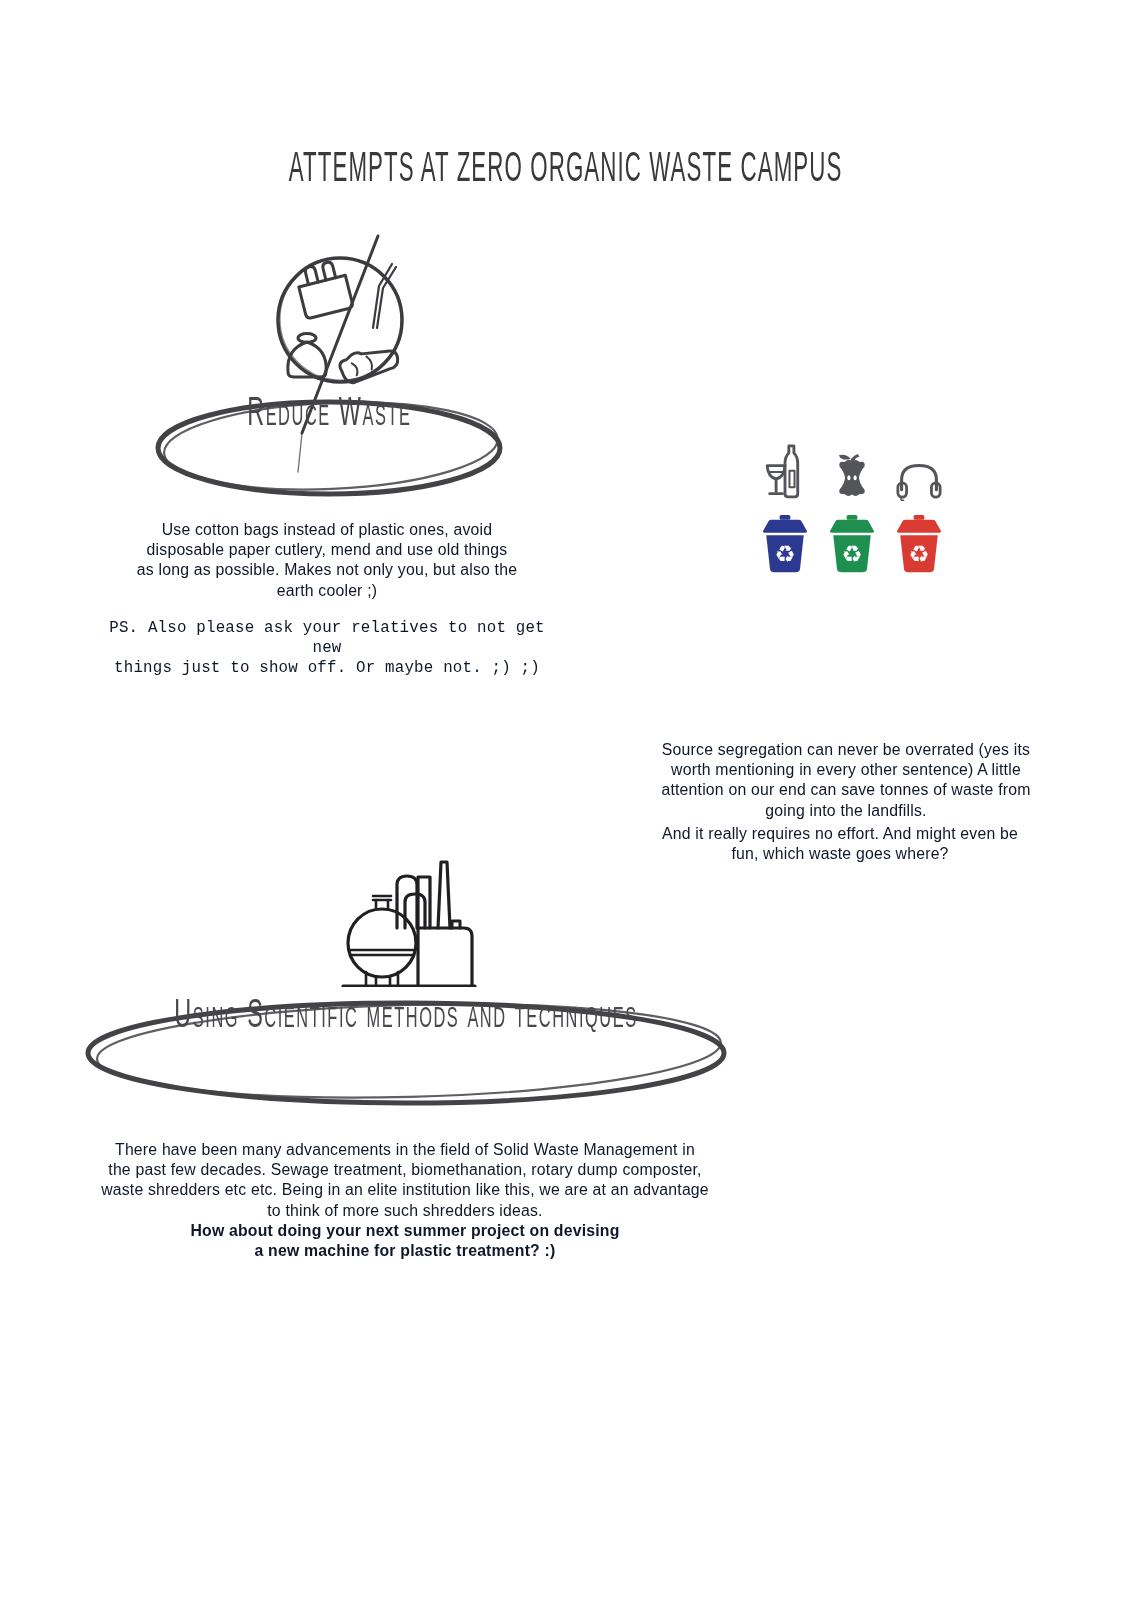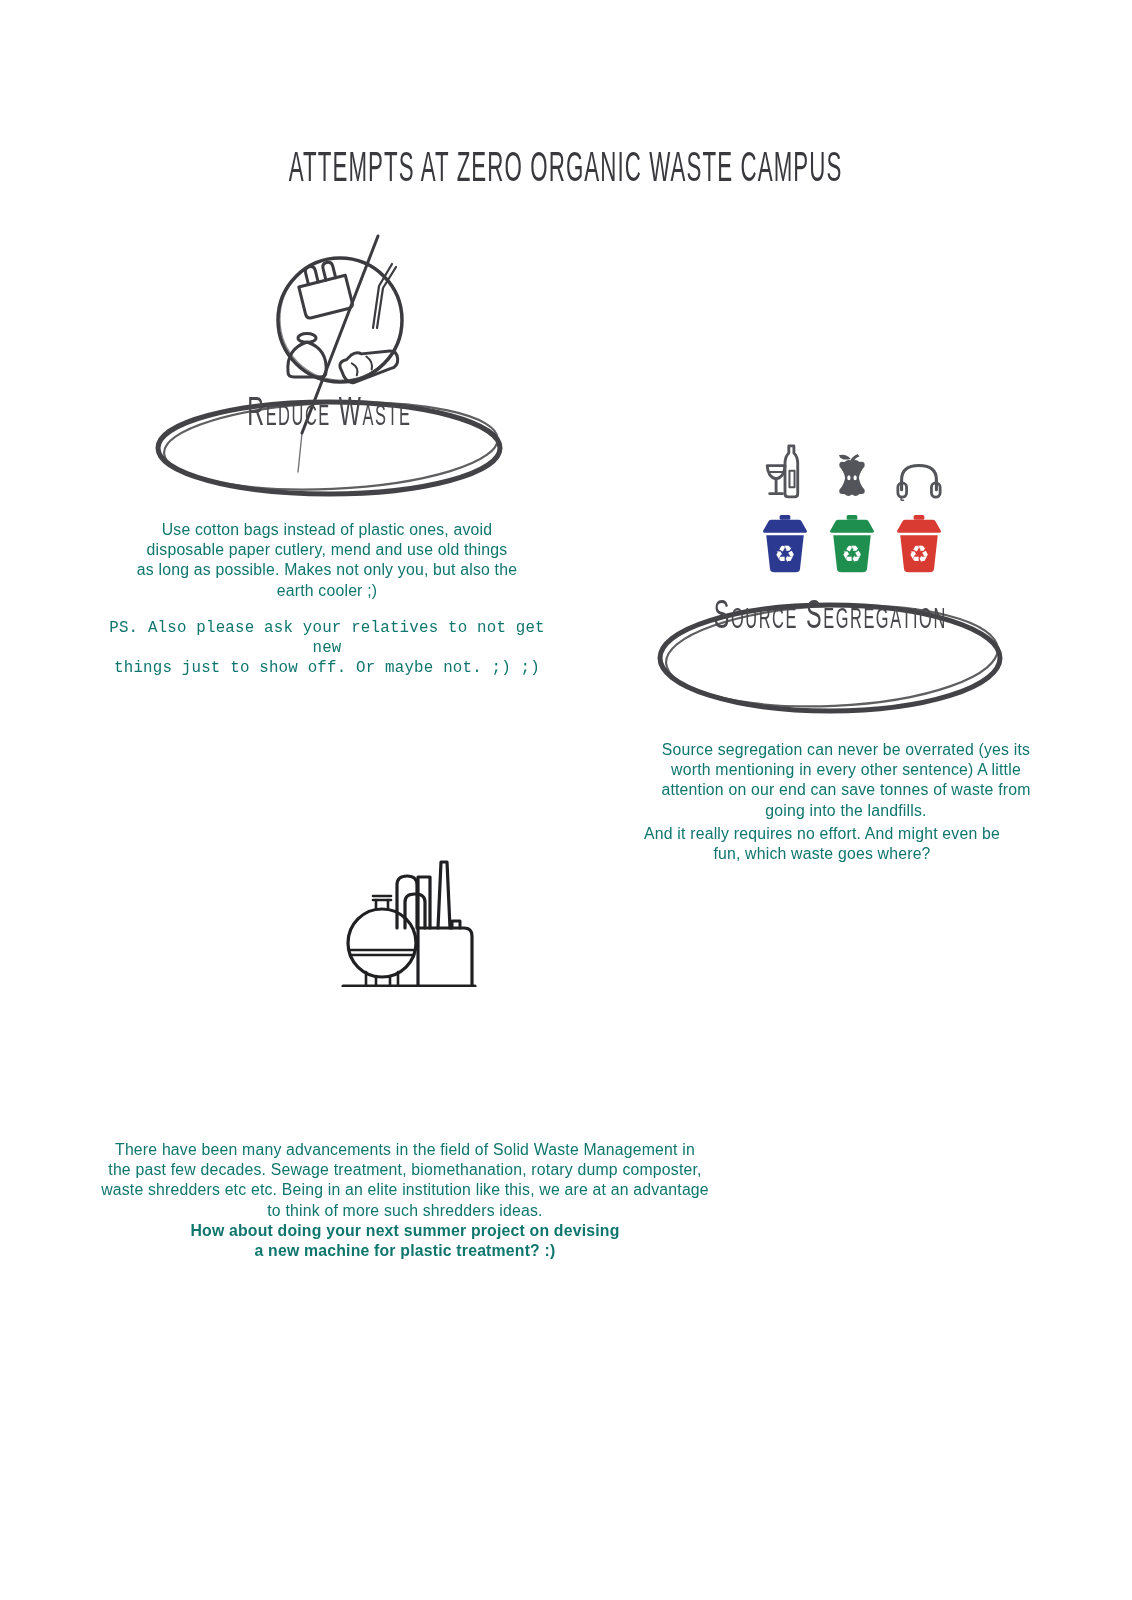--- a/index.html
+++ b/index.html
@@ -22,21 +22,21 @@
     display:flex; align-items:flex-start; justify-content:center;
   }
   .oval-label span{
     display:inline-block; font-size:30px; font-weight:400; letter-spacing:2px;
     font-variant:small-caps; color:#47474c; white-space:nowrap;
     transform:scale(0.78,1.38); transform-origin:center;
   }
   
   .para{
     position:absolute; text-align:center; white-space:pre-line;
-    font-size:15.8px; line-height:1.28; letter-spacing:0.2px; color:#0f766e;
+    font-size:15.8px; line-height:1.28; letter-spacing:0.2px; color:#0f172a;
   }
   
   .bins-group{ position:absolute; left:758px; top:438px; display:flex; gap:13px; }
   .bin-col{ display:flex; flex-direction:column; align-items:center; }
   .bin-item-icon{ height:66px; display:flex; align-items:flex-end; justify-content:center; margin-bottom:11px; }
   .sketch { stroke:#3b3b40; fill:none; stroke-linecap:round; stroke-linejoin:round; }
   .plant  { stroke:#202023; fill:none; stroke-linecap:round; stroke-linejoin:round; }
   .item-ic{ stroke:#54555a; fill:none; stroke-linecap:round; stroke-linejoin:round; }
 </style>
 </head>
@@ -143,35 +143,26 @@
       </div>
       <svg width="54" height="60" viewBox="0 0 100 112">
         <rect x="40" y="0" width="20" height="9" rx="3" fill="#d93a32"></rect>
         <path d="M9,30 L19,12 Q20,9 24,9 L76,9 Q80,9 81,12 L91,30 Q92,33 88,33 L12,33 Q8,33 9,30 Z" fill="#d93a32"></path>
         <path d="M15,38 L85,38 L78,101 Q77,107 70,107 L30,107 Q23,107 22,101 Z" fill="#d93a32"></path>
         <text x="50" y="87" text-anchor="middle" font-size="44" fill="#ffffff" font-family="DejaVu Sans, sans-serif">♻</text>
       </svg>
     </div>
   </div>
 
-  <div class="sketch-oval" style="left:652px;top:597px;width:356px;height:122px;">
-    <svg class="oval" viewBox="0 0 356 122">
-      <ellipse cx="178" cy="61" rx="170" ry="53" fill="none" stroke="#434347" stroke-width="5"></ellipse>
-      <ellipse cx="180" cy="59" rx="166" ry="50" fill="none" stroke="#434347" stroke-width="2.2" transform="rotate(-2.5 178 61)" opacity="0.85"></ellipse>
-    </svg>
-    <div class="oval-label">
-      <span>Source Segregation</span>
-    </div>
-  </div>
 
   <div class="para" style="left:616px;top:740px;width:460px;">Source segregation can never be overrated (yes its
 worth mentioning in every other sentence) A little
 attention on our end can save tonnes of waste from
 going into the landfills.</div>
-  <div class="para" style="left:592px;top:824px;width:460px;">And it really requires no effort. And might even be
+  <div class="para" style="left:610px;top:824px;width:460px;">And it really requires no effort. And might even be
 fun, which waste goes where?</div>
 
   <svg style="position:absolute;left:340px;top:855px;" width="138" height="132" viewBox="0 0 138 132">
     <line class="plant" stroke-width="3.2" x1="3" y1="131" x2="135" y2="131"></line>
 
     <path class="plant" stroke-width="3.2" d="M78,131 L78,73 L124,73 Q132,73 132,81 L132,131"></path>
     <path class="plant" stroke-width="3" d="M112,73 L112,66 L120,66 L120,73"></path>
 
     <path class="plant" stroke-width="3.2" d="M57,73 L57,30 Q57,21 67,21 Q77,21 77,30 L77,73"></path>
 
@@ -187,20 +178,29 @@
     <line class="plant" stroke-width="2.6" x1="26" y1="117" x2="26" y2="131"></line>
     <line class="plant" stroke-width="2.6" x1="36" y1="121" x2="36" y2="131"></line>
     <line class="plant" stroke-width="2.6" x1="50" y1="121" x2="50" y2="131"></line>
     <line class="plant" stroke-width="2.6" x1="58" y1="117" x2="58" y2="131"></line>
     <line class="plant" stroke-width="2.6" x1="36" y1="54" x2="36" y2="45"></line>
     <line class="plant" stroke-width="2.6" x1="48" y1="54" x2="48" y2="45"></line>
     <line class="plant" stroke-width="2.6" x1="33" y1="45" x2="51" y2="45"></line>
     <line class="plant" stroke-width="2.6" x1="33" y1="41" x2="51" y2="41"></line>
   </svg>
 
+  <div class="sketch-oval" style="left:80px;top:996px;width:652px;height:114px;">
+    <svg class="oval" viewBox="0 0 652 114">
+      <ellipse cx="326" cy="57" rx="318" ry="50" fill="none" stroke="#434347" stroke-width="5"></ellipse>
+      <ellipse cx="329" cy="55" rx="312" ry="46" fill="none" stroke="#434347" stroke-width="2.2" transform="rotate(-1.5 326 57)" opacity="0.85"></ellipse>
+    </svg>
+    <div class="oval-label">
+      <span>Using Scientific methods and techniques</span>
+    </div>
+  </div>
 
   <div class="para" style="left:75px;top:1140px;width:660px;">There have been many advancements in the field of Solid Waste Management in
 the past few decades. Sewage treatment, biomethanation, rotary dump composter,
 waste shredders etc etc. Being in an elite institution like this, we are at an advantage
 to think of more such shredders ideas.</div>
   <div class="para" style="left:75px;top:1221px;width:660px;font-weight:bold;">How about doing your next summer project on devising
 a new machine for plastic treatment? :)</div>
 
 </div>
 

